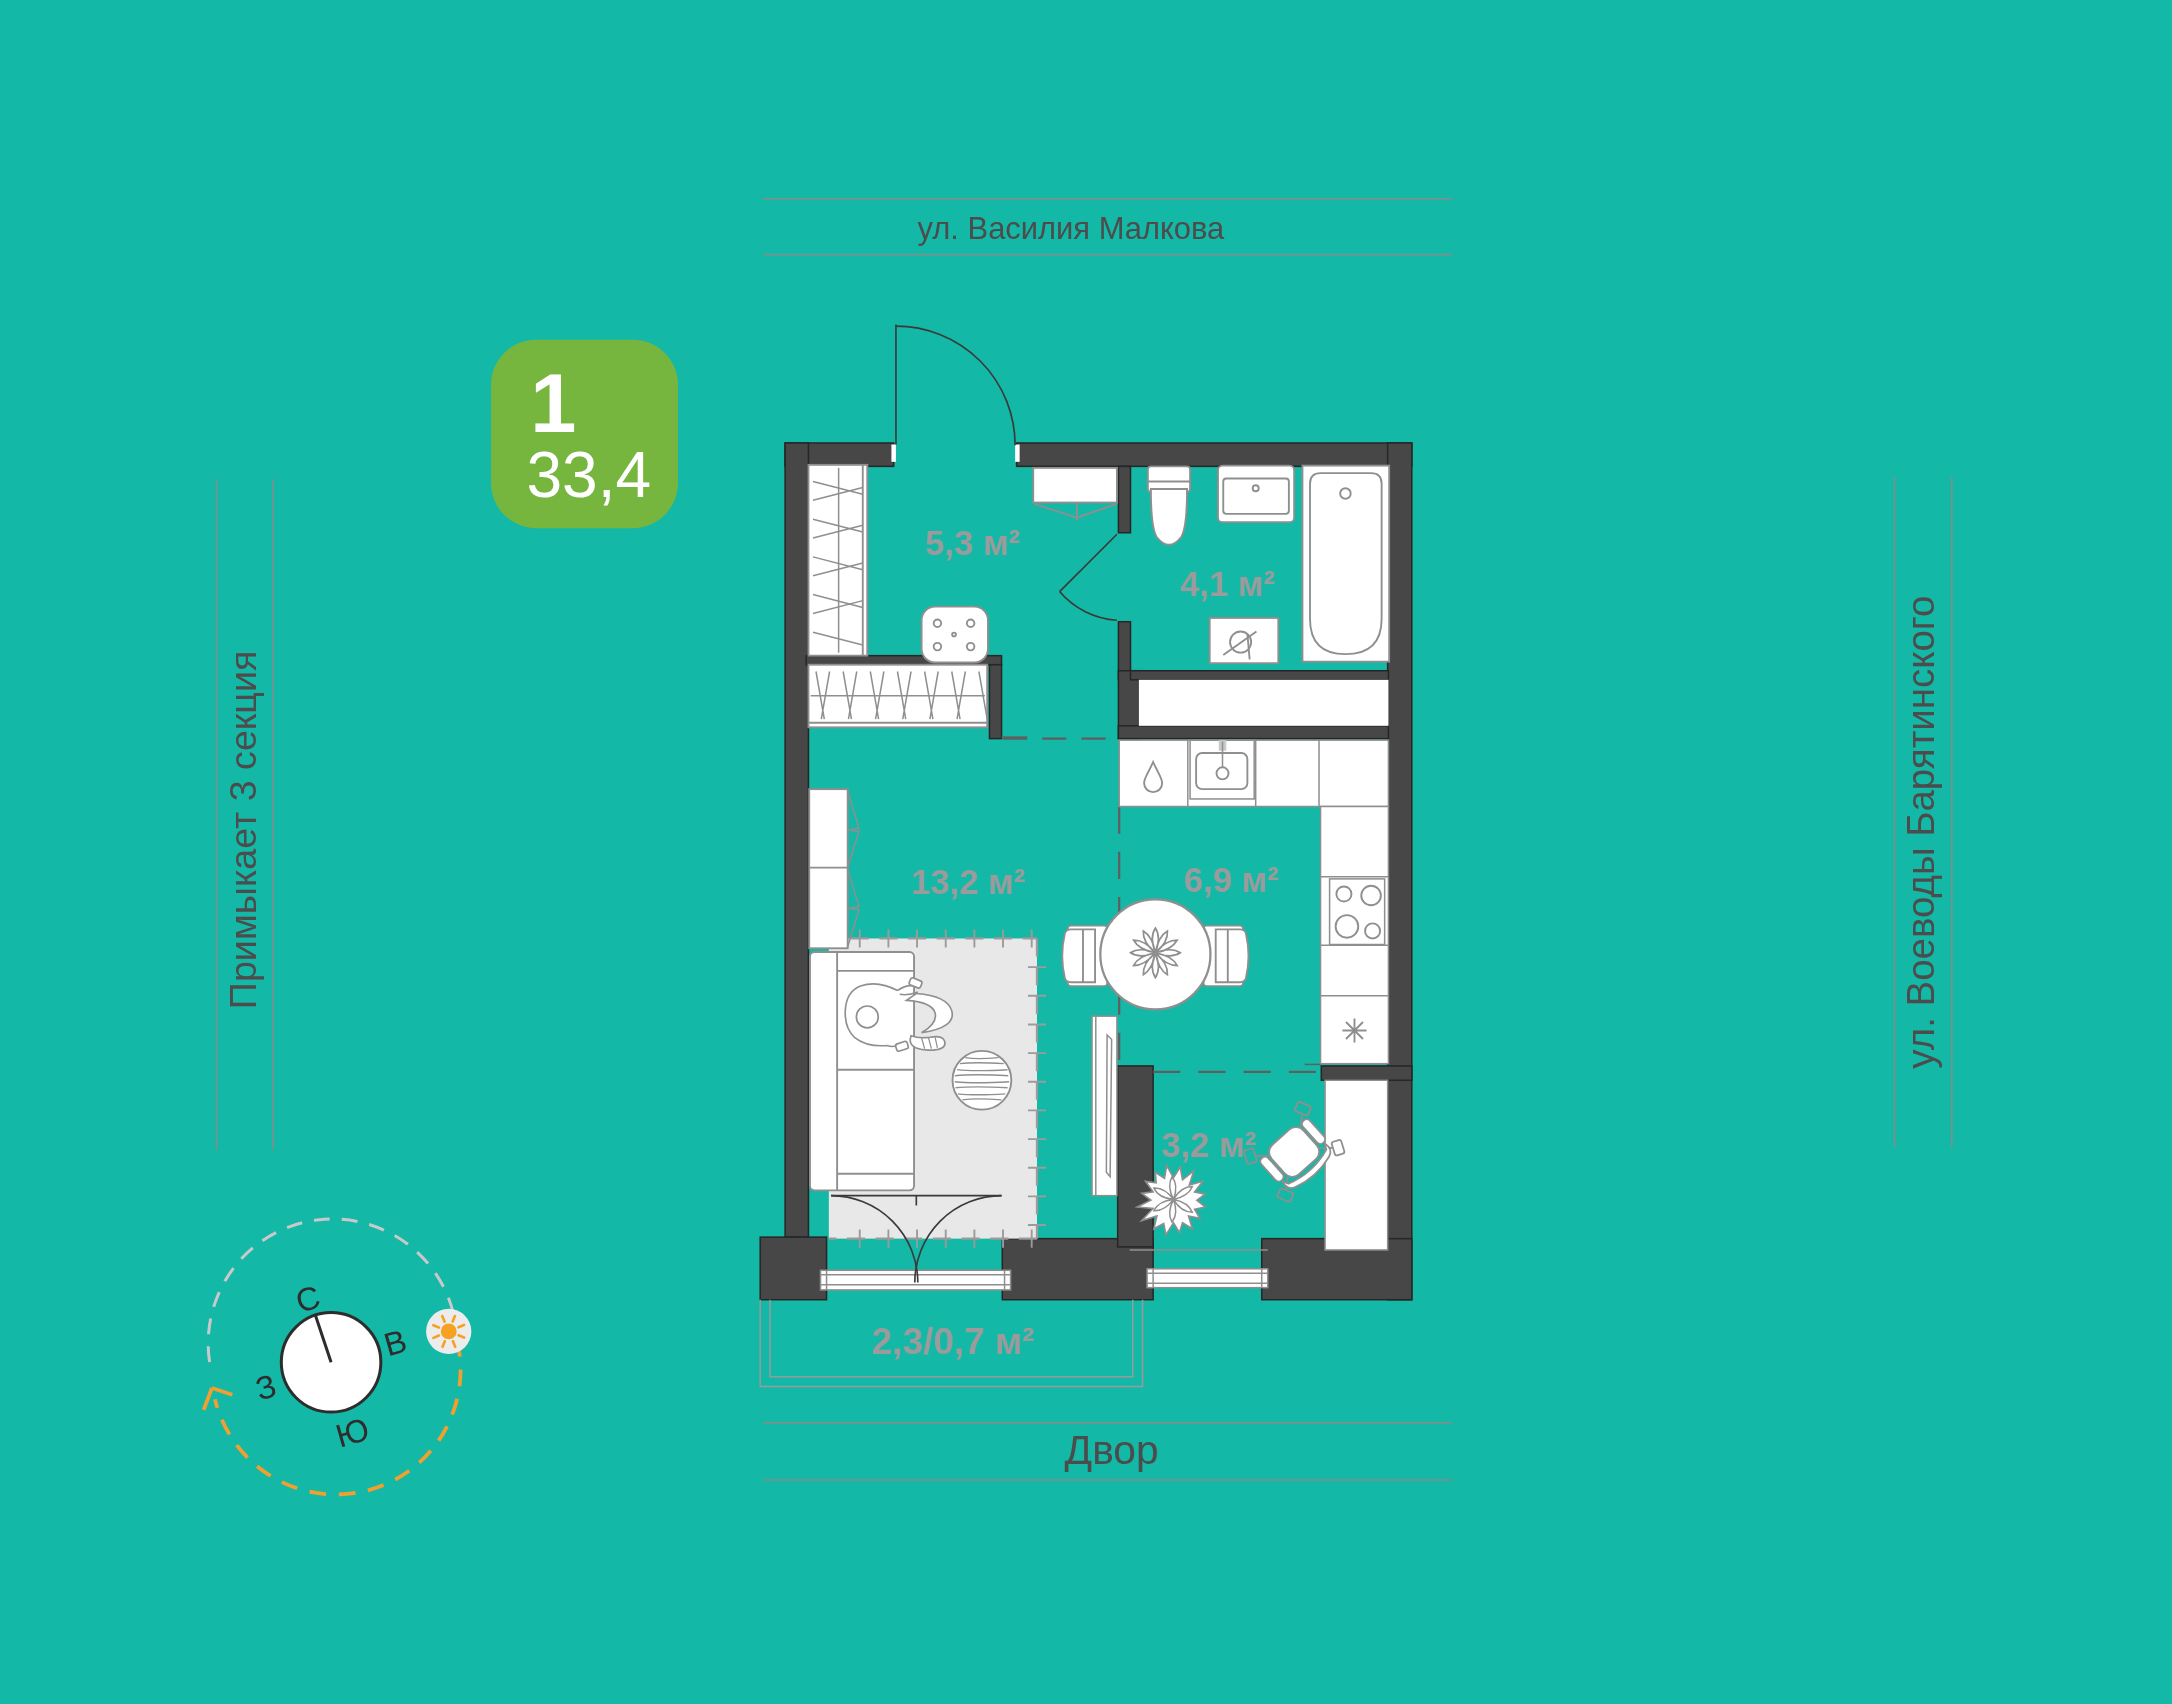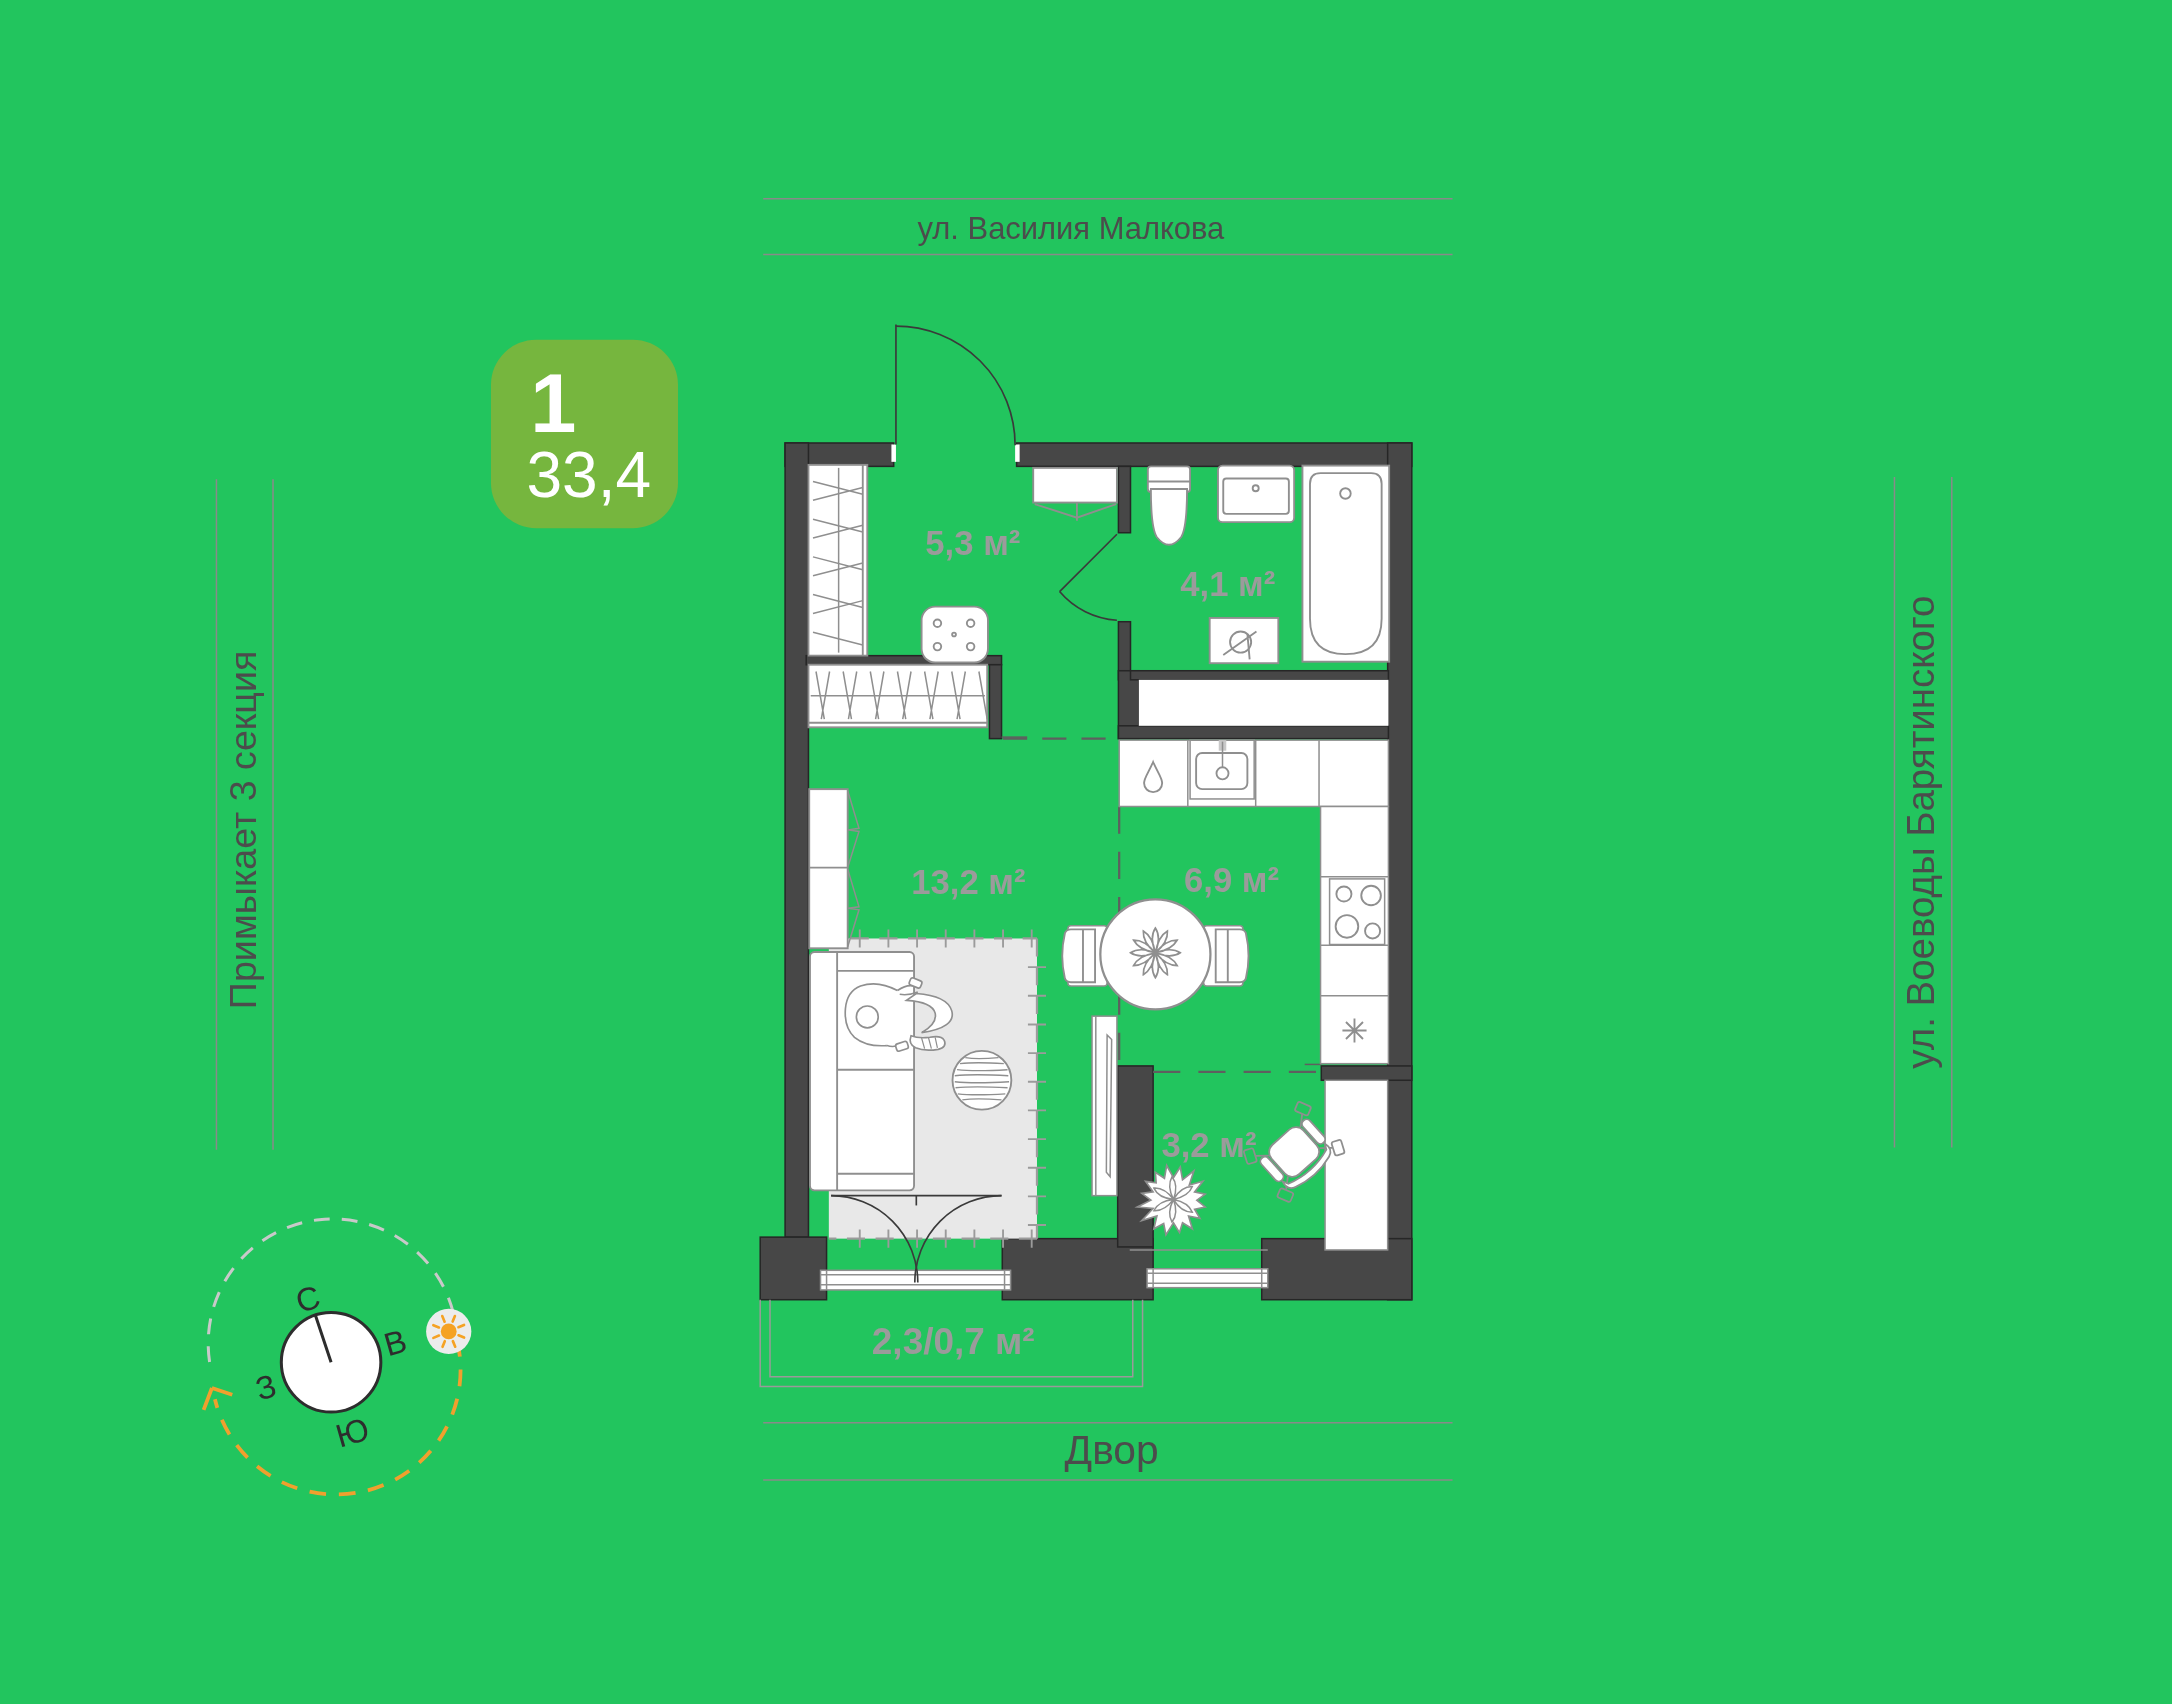--- a/index.html
+++ b/index.html
@@ -1,16 +1,16 @@
 <!DOCTYPE html>
 <html style="font-size:12px"><head>
 <meta charset="utf-8">
 <style>
   html,body{margin:0;padding:0;background:#ffffff;}
-  #page{position:relative;width:2172px;height:1705px;background:#22c55e;overflow:hidden;
+  #page{position:relative;width:2172px;height:1705px;background:#14b8a6;overflow:hidden;
         font-family:"Liberation Sans", sans-serif;}
   svg{position:absolute;left:0;top:0;}
   text{font-family:"Liberation Sans", sans-serif;}
 </style>
 </head>
 <body>
 <div id="page">
 <svg width="2172" height="1705" viewBox="0 0 2880 2260">
 <g id="streets" stroke="#8a8a8a" stroke-width="2" fill="none">
   <line x1="1012" y1="263" x2="1926" y2="263"></line>

